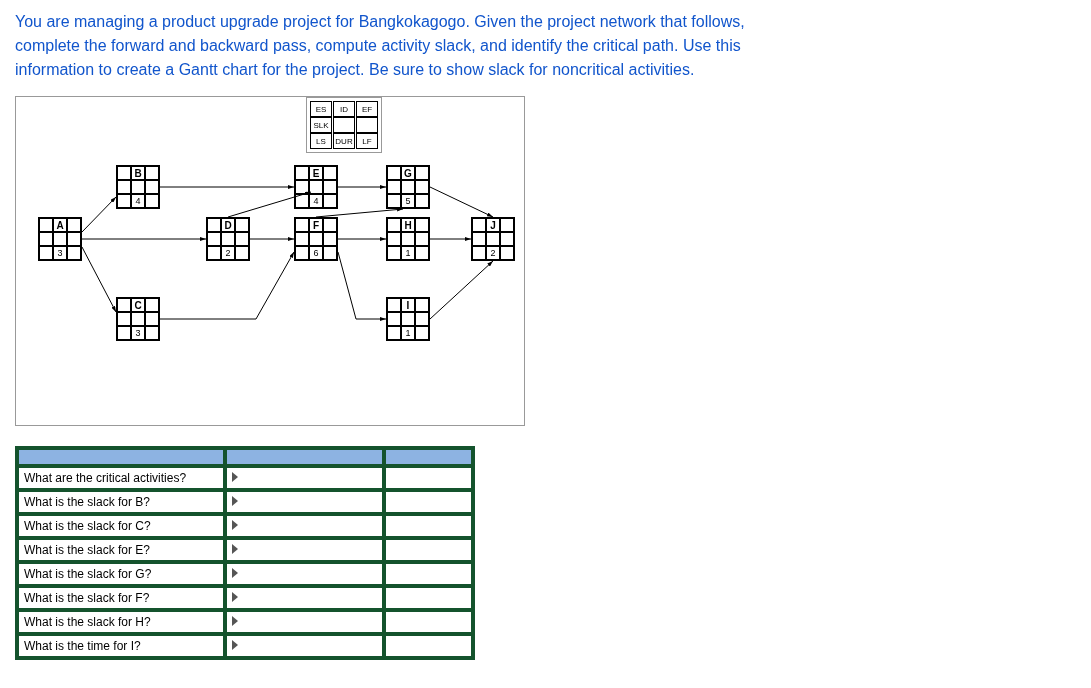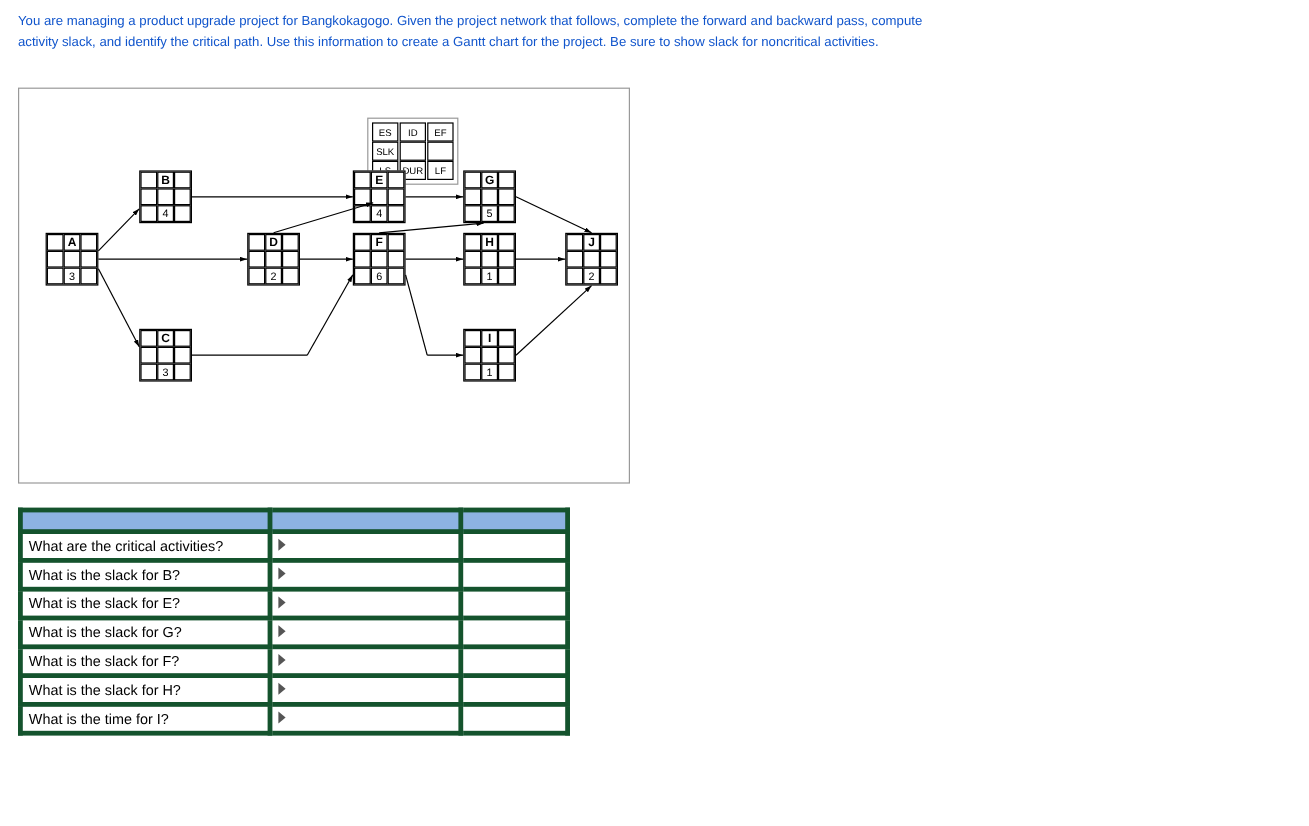--- a/index.html
+++ b/index.html
@@ -6,23 +6,23 @@
     body {
       font-family: Arial, sans-serif;
       font-size: 12px;
       background: #fff;
       color: #000;
       width: 1091px;
       min-height: 688px;
       padding: 10px 15px;
     }
     .intro-text {
-      font-size: 11px;
+      font-size: 16px;
       line-height: 1.5;
-      margin-bottom: 30px;
+      margin-bottom: 14px;
       max-width: 780px;
       color: #1155cc;
     }
 
     
     .diagram-container {
       border: 1px solid #999;
       width: 510px;
       height: 330px;
       position: relative;
@@ -49,21 +49,21 @@
       font-size: 9px;
     }
     .node-cell.center {
       font-weight: bold;
       font-size: 10px;
     }
 
     
     .legend {
       position: absolute;
-      top: 24px;
+      top: 0;
       left: 290px;
       border: 1px solid #999;
       padding: 3px;
       font-size: 9px;
       background: #fff;
     }
     .legend-row {
       display: flex;
       gap: 1px;
     }
@@ -320,20 +320,25 @@
       <td>What are the critical activities?</td>
       <td><span class="input-triangle"></span></td>
       <td></td>
     </tr>
     <tr>
       <td>What is the slack for B?</td>
       <td><span class="input-triangle"></span></td>
       <td></td>
     </tr>
     <tr>
+      <td>What is the slack for C?</td>
+      <td><span class="input-triangle"></span></td>
+      <td></td>
+    </tr>
+    <tr>
       <td>What is the slack for E?</td>
       <td><span class="input-triangle"></span></td>
       <td></td>
     </tr>
     <tr>
       <td>What is the slack for G?</td>
       <td><span class="input-triangle"></span></td>
       <td></td>
     </tr>
     <tr>

